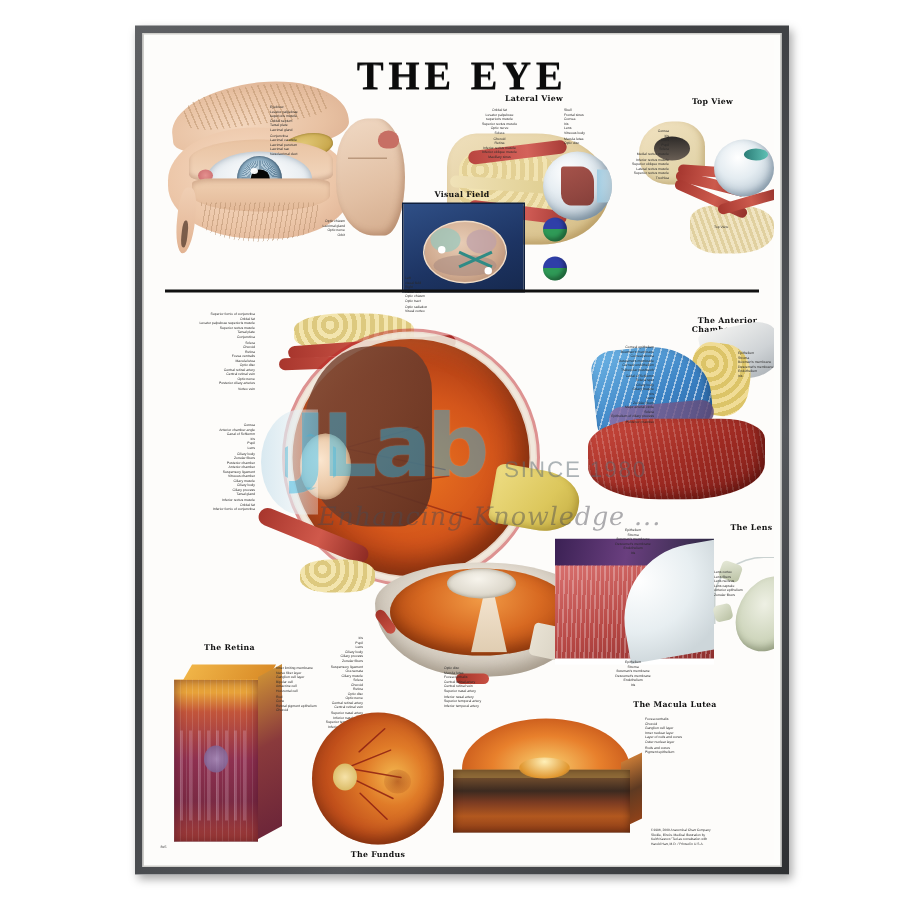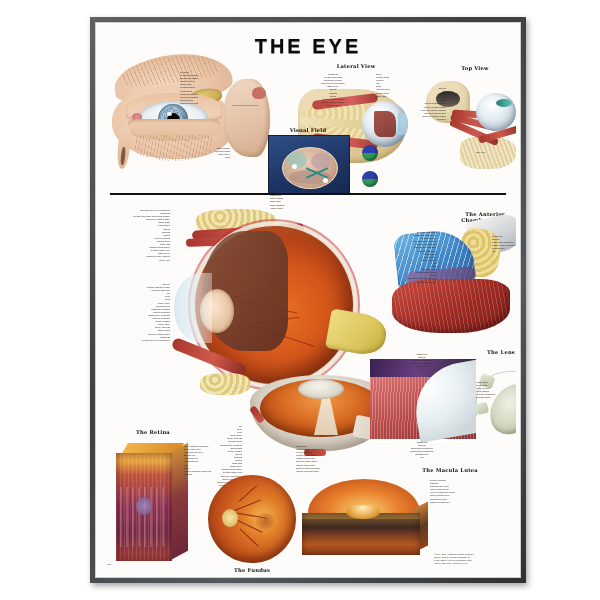--- a/index.html
+++ b/index.html
@@ -16,22 +16,22 @@
   }
   #poster-mat{
     width:100%;height:100%;box-sizing:border-box;
     background:#fdfdfb;border:1px solid #cfcfcb;position:relative;overflow:hidden;
   }
   #poster-sheet{position:absolute;inset:4px;background:#fdfcfa;overflow:hidden;}
 
   
   #title{
     position:absolute;left:0;right:0;top:8px;text-align:center;
-    font-family:Liberation Sans, sans-serif;font-weight:bold;
-    font-size:20px;letter-spacing:3px;color:#0b0b0b;
+    font-family:Liberation Serif, serif;font-weight:bold;
+    font-size:27px;letter-spacing:3px;color:#0b0b0b;
     text-shadow:0 1px 0 #888;
   }
 
   .section-title{
     position:absolute;font-family:"DejaVu Serif",serif;font-weight:bold;
     color:#111;font-size:5.2px;letter-spacing:.2px;text-align:center;
   }
   .tiny{
     position:absolute;font-family:"Liberation Sans",sans-serif;
     font-size:2.3px;line-height:3.1px;color:#2a2a2a;white-space:pre-line;
@@ -832,20 +832,26 @@
         </div>
         <div class="tiny l" style="left:330px;top:452px;width:46px;">Fovea centralis
 Choroid
 Ganglion cell layer
 Inner nuclear layer
 Layer of rods and cones
 Outer nuclear layer
 Rods and cones
 Pigment epithelium</div>
 
+        <div id="watermark">
+          <div id="wm-hex"></div>
+          <div id="wm-mark">JLab</div>
+          <div id="wm-since">SINCE 1980</div>
+          <div id="wm-tag">Enhancing Knowledge ...</div>
+        </div>
 
         <div id="credits">©1996, 2000 Anatomical Chart Company
 Skokie, Illinois. Medical Illustration by
 Keith Kasnot / Ted as consultation with
 Harold Hart, M.D. / Printed in U.S.A.</div>
         <div id="corner-code">8e5</div>
 
       </div>
     </div>
   </div>

